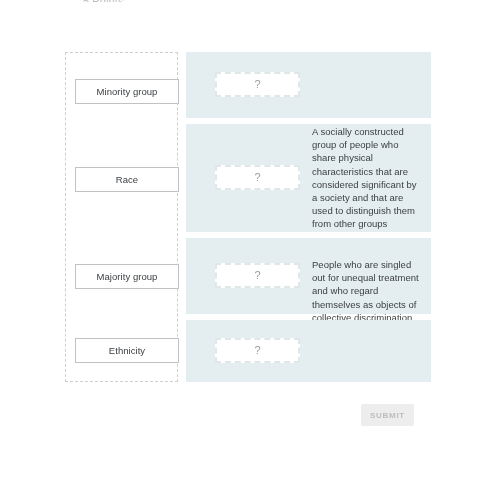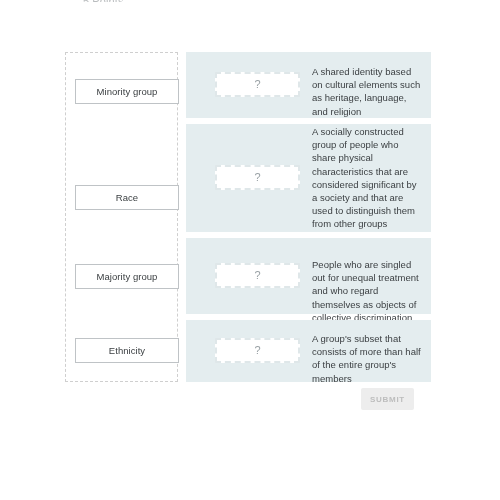--- a/index.html
+++ b/index.html
@@ -112,21 +112,21 @@
     font-size: 9.5px;
     line-height: 13.2px;
     color: #3c4043;
     letter-spacing: .02px;
   }
 
   
   #submit-button {
     position: absolute;
     left: 361px;
-    top: 388px;
+    top: 404px;
     width: 53px;
     height: 22px;
     background: #ededed;
     border: none;
     border-radius: 2px;
     color: #bdbdbd;
     font-family: "Liberation Sans", sans-serif;
     font-size: 8px;
     letter-spacing: .7px;
     font-weight: bold;
@@ -137,43 +137,41 @@
 <body>
 
 <div id="question-header">
   <div id="points-label">5 Points</div>
 </div>
 
 <div id="matching-area">
 
   <div id="terms-column">
     <div class="term-chip" style="top:26px;">Minority group</div>
-    <div class="term-chip" style="top:132px;">Race</div>
+    <div class="term-chip" style="top:114px;">Race</div>
     <div class="term-chip" style="top:285px;">Ethnicity</div>
     <div class="term-chip" style="top:211px;">Majority group</div>
   </div>
 
   <div id="definitions-column">
 
     <div class="definition-card" style="top:0px; height:66px;">
       <div class="drop-zone" style="top:20px;">?</div>
-      <div class="definition-text" style="top:13px;">A shared identity based on cultural elements such as heritage, language, and religion</div>
     </div>
 
     <div class="definition-card" style="top:72px; height:108px;">
       <div class="drop-zone" style="top:41px;">?</div>
       <div class="definition-text" style="top:1px;">A socially constructed group of people who share physical characteristics that are considered significant by a society and that are used to distinguish them from other groups</div>
     </div>
 
     <div class="definition-card" style="top:186px; height:76px;">
       <div class="drop-zone" style="top:25px;">?</div>
       <div class="definition-text" style="top:20px;">People who are singled out for unequal treatment and who regard themselves as objects of collective discrimination</div>
     </div>
 
     <div class="definition-card" style="top:268px; height:62px;">
       <div class="drop-zone" style="top:18px;">?</div>
-      <div class="definition-text" style="top:12px;">A group's subset that consists of more than half of the entire group's members</div>
     </div>
 
   </div>
 </div>
 
 <button id="submit-button">SUBMIT</button>
 
 </body></html>

